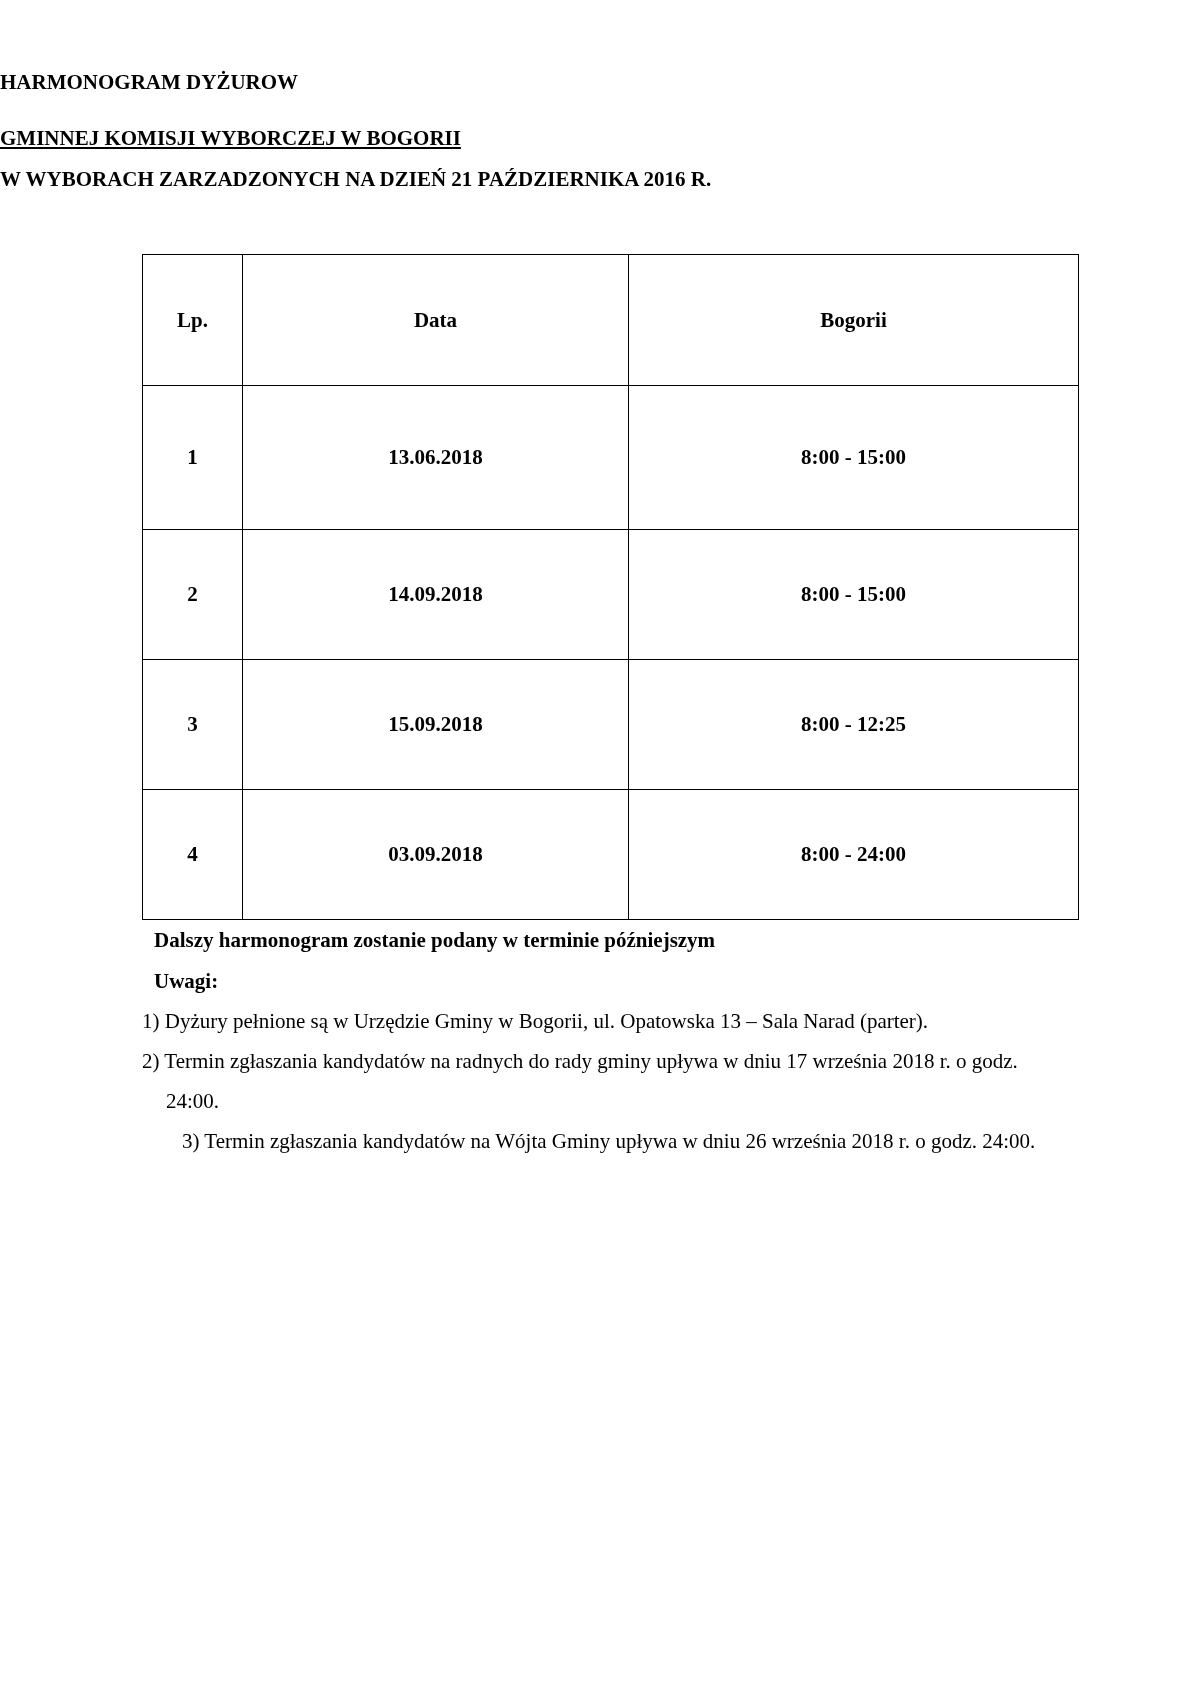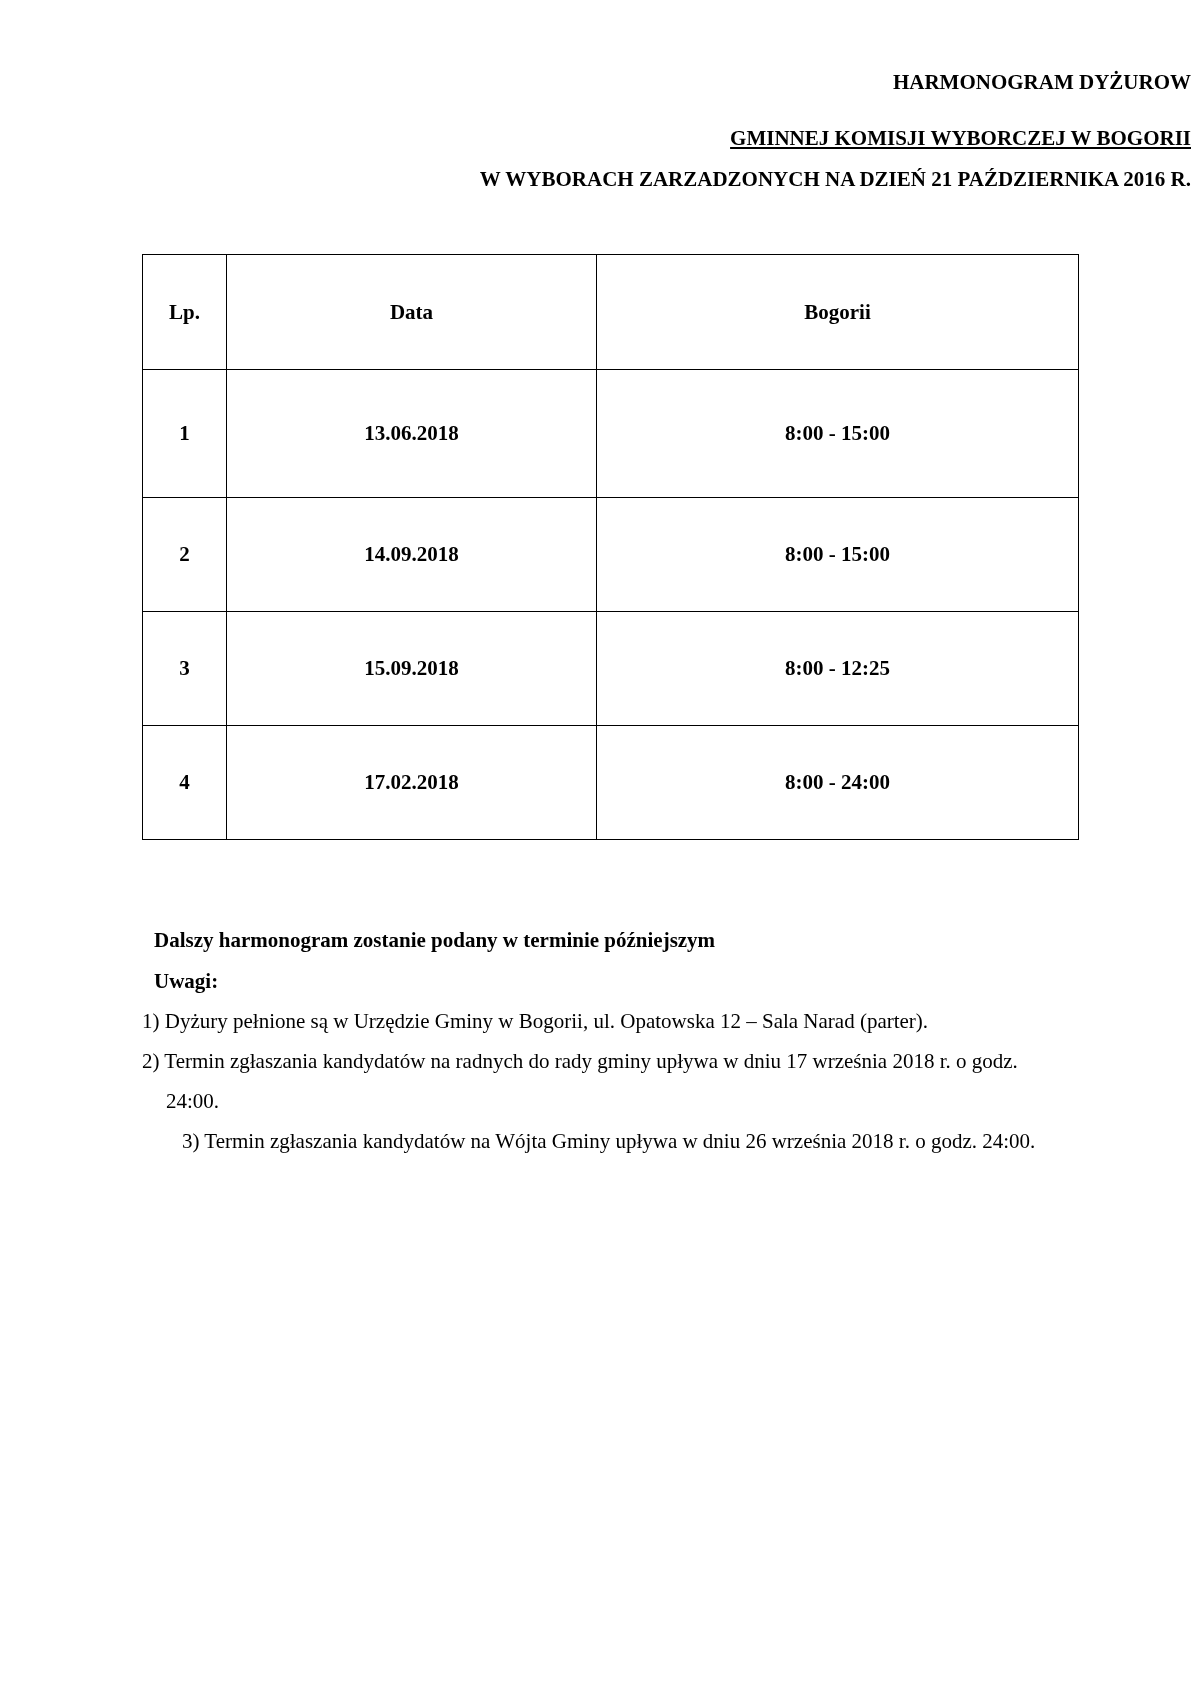--- a/index.html
+++ b/index.html
@@ -1,20 +1,20 @@
 <!DOCTYPE html>
 <html><head>
   <meta charset="utf-8">
   <style>
     html, body { margin: 0; padding: 0; background: #ffffff; }
     body { width: 1191px; height: 1684px; position: relative; font-family: "Liberation Serif", serif; color: #000; }
-    .title { position: absolute; left: 0; width: 1191px; text-align: right; font-weight: bold; font-size: 21px; }
+    .title { position: absolute; left: 0; width: 1191px; text-align: left; font-weight: bold; font-size: 21px; }
     .t1 { top: 70px; } .t2 { top: 126px; text-decoration: underline; } .t3 { top: 167px; }
     table.sched { position: absolute; left: 142px; top: 254px; width: 937px; border-collapse: collapse; }
-    table.sched td, table.sched th { border: 1px solid #000; text-align: center; font-weight: bold; font-size: 21px; padding: 0; }
+    table.sched td, table.sched th { border: 1px solid #000; text-align: center; font-weight: bold; font-size: 21px; padding: 8px; }
     table.sched th { height: 114px; }
     tr.r1 td { height: 127px; }
     tr.rn td { height: 113px; }
     .c1 { width: 83px; } .c2 { width: 369px; }
     .text { position: absolute; left: 154px; font-size: 21px; }
     .bold { font-weight: bold; }
     .note { position: absolute; left: 142px; width: 910px; font-size: 21px; line-height: 40px; }
     .justify { text-align: justify; margin-left: 40px; }
   </style>
 </head>
@@ -41,23 +41,23 @@
     <td>14.09.2018</td>
     <td>8:00 - 15:00</td>
   </tr>
   <tr class="rn">
     <td>3</td>
     <td>15.09.2018</td>
     <td>8:00 - 12:25</td>
   </tr>
   <tr class="rn">
     <td>4</td>
-    <td>17.02.2018</td>
+    <td>03.09.2018</td>
     <td>8:00 - 24:00</td>
   </tr>
 </tbody>
   </table>
 
 <div class="text bold" style="top:928px;">Dalszy harmonogram zostanie podany w terminie późniejszym</div>
 <div class="text" style="top:969px;font-weight:bold;">Uwagi:</div>
-<div class="note" style="top:1001px;">1) Dyżury pełnione są w Urzędzie Gminy w Bogorii, ul. Opatowska 12 – Sala Narad (parter).</div>
+<div class="note" style="top:1001px;">1) Dyżury pełnione są w Urzędzie Gminy w Bogorii, ul. Opatowska 13 – Sala Narad (parter).</div>
 <div class="note" style="top:1041px; padding-left:24px; text-indent:-24px; width:900px;">2) Termin zgłaszania kandydatów na radnych do rady gminy upływa w dniu 17 września 2018 r. o godz. 24:00.</div>
 <div class="note justify" style="top:1121px; padding-left:24px; text-indent:-24px; width:900px;">3) Termin zgłaszania kandydatów na Wójta Gminy upływa w dniu 26 września 2018 r. o godz. 24:00.</div>
 
 </body></html>

